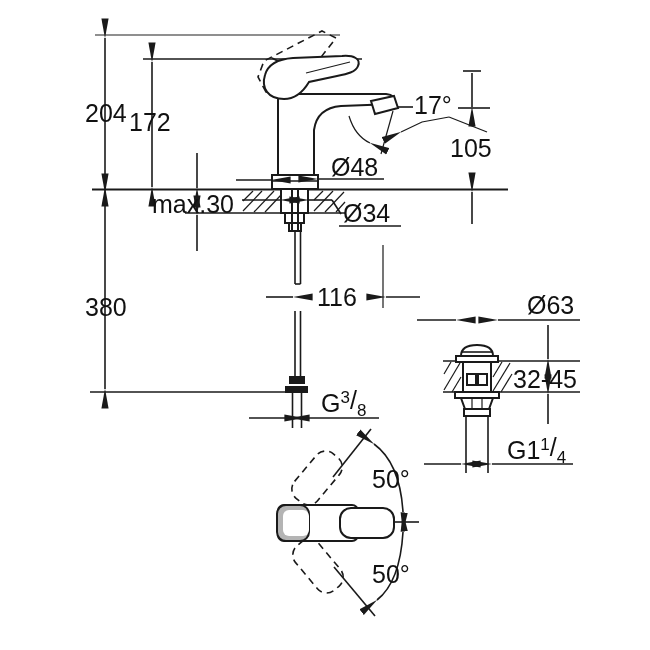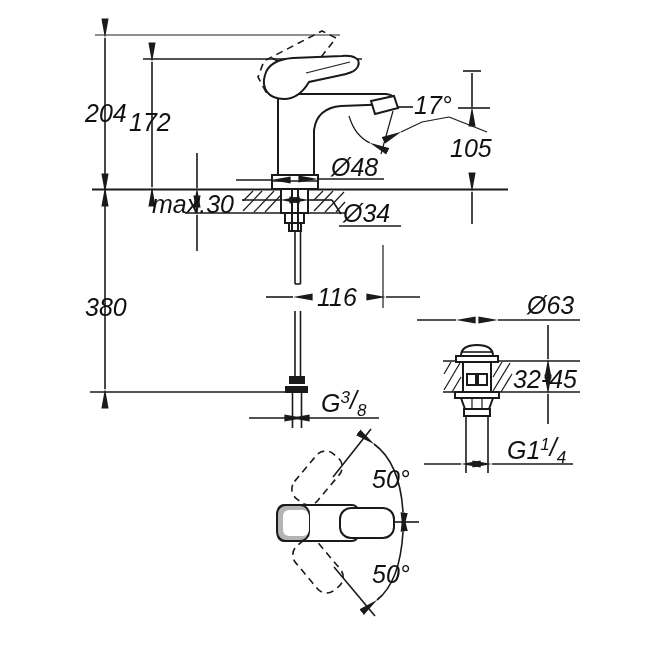--- a/index.html
+++ b/index.html
@@ -1,17 +1,17 @@
 <!DOCTYPE html>
 <html><head>
 <meta charset="utf-8">
 <style>
   html,body{margin:0;padding:0;background:#fff;}
   .stage{position:relative;width:650px;height:650px;background:#ffffff;overflow:hidden;
-         font-family:"Liberation Sans",sans-serif;font-style:italic;}
+         font-family:"Liberation Sans",sans-serif;}
   svg{position:absolute;left:0;top:0;}
   .ln{stroke:#1a1a1a;stroke-width:1.6;fill:none;}
   .ln2{stroke:#1a1a1a;stroke-width:2;fill:none;}
   .thin{stroke:#1a1a1a;stroke-width:1.2;fill:none;}
   .gray{stroke:#8f8f8f;stroke-width:2.2;fill:none;}
   .dash{stroke:#1a1a1a;stroke-width:1.6;fill:none;stroke-dasharray:7 5;}
   .white{fill:#ffffff;stroke:#1a1a1a;stroke-width:2;}
   .dark{fill:#1a1a1a;stroke:none;}
   .dim{font-size:25px;fill:#111;}
   .dimS{font-size:17px;fill:#111;}

